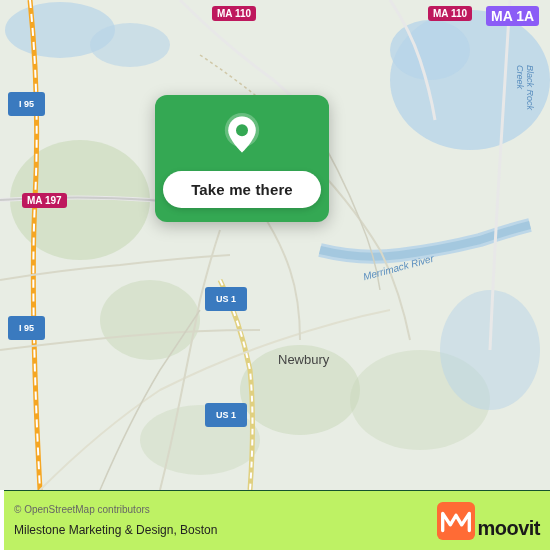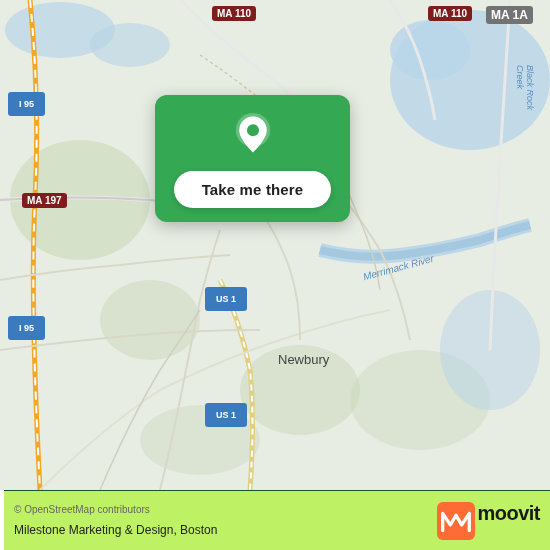--- a/index.html
+++ b/index.html
@@ -25,21 +25,21 @@
       height: 100%;
       position: absolute;
       top: 0; left: 0;
     }
 
     
     #location-card {
       position: absolute;
       top: 95px;
       left: 155px;
-      width: 195px;
+      width: 174px;
       background: #34a853;
       border-radius: 12px;
       padding: 18px 16px 14px 16px;
       display: flex;
       flex-direction: column;
       align-items: center;
       box-shadow: 0 4px 16px rgba(0,0,0,0.25);
       z-index: 10;
     }
 
@@ -90,21 +90,21 @@
 
     #location-label {
       font-size: 12px;
       font-weight: 400;
       color: #222;
       margin-top: 8px;
     }
 
     #moovit-logo {
       display: flex;
-      align-items: flex-start;
+      align-items: flex-end;
       gap: 2px;
     }
 
     #moovit-text {
       font-size: 20px;
       font-weight: 800;
       color: #1a1a1a;
       letter-spacing: -0.5px;
     }
 
@@ -121,35 +121,35 @@
       border-radius: 3px;
       padding: 1px 5px;
       font-size: 10px;
       font-weight: bold;
       color: #333;
       z-index: 5;
     }
 
     .highway-label {
       position: absolute;
-      background: #7f1d1d;
+      background: #be185d;
       border-radius: 3px;
       padding: 2px 5px;
       font-size: 10px;
       font-weight: bold;
       color: white;
       z-index: 5;
     }
 
     .blue-label {
       position: absolute;
-      background: #737373;
+      background: #8b5cf6;
       border-radius: 3px;
       padding: 2px 5px;
-      font-size: 12px;
+      font-size: 14px;
       font-weight: bold;
       color: white;
       z-index: 5;
     }
 
     .place-label {
       position: absolute;
       font-size: 13px;
       color: #444;
       font-weight: 500;

